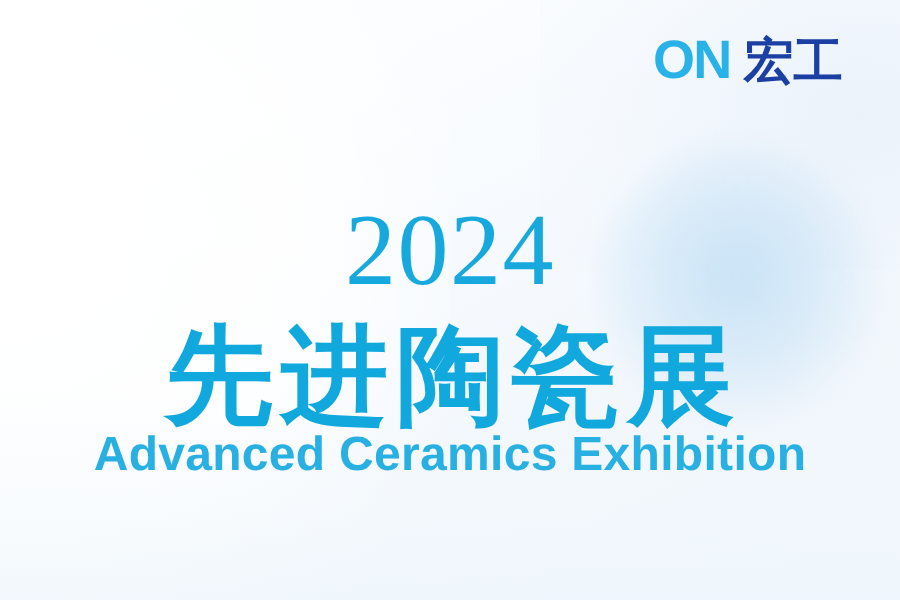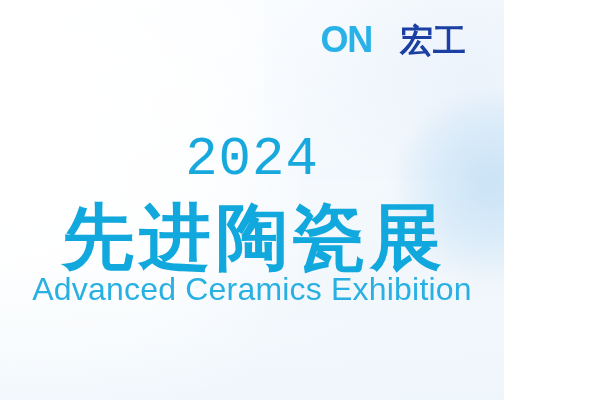--- a/index.html
+++ b/index.html
@@ -8,21 +8,21 @@
   }
   body {
     width: 600px;
     height: 400px;
     overflow: hidden;
     font-family: "Liberation Sans", "DejaVu Sans", sans-serif;
   }
 
   #banner {
     position: relative;
-    width: 504px;
+    width: 600px;
     height: 400px;
     overflow: hidden;
     background:
       linear-gradient(155deg,
         #fdfeff 0%,
         #fbfdff 22%,
         #f6fafe 46%,
         #f2f7fc 70%,
         #eff5fb 100%);
   }
@@ -99,63 +99,63 @@
   .logo-word {
     font-size: 36px;
     font-weight: 700;
     line-height: 1;
     font-family: "Liberation Sans", "DejaVu Sans", sans-serif;
     letter-spacing: -1.2px;
   }
   .logo-on   { color: #29b2e8; }
   .logo-goal { color: #1b3fa2; }
   .logo-cn {
-    margin-left: 28px;
+    margin-left: 9px;
     font-size: 33px;
     font-weight: 700;
     line-height: 1;
     color: #1b3fa2;
     letter-spacing: 0px;
     font-family: Liberation Serif, serif;
   }
 
   
   .stack {
     position: absolute;
     left: 0;
     right: 0;
     top: 134px;
     text-align: center;
   }
 
   .year {
-    font-size: 54px;
+    font-size: 68px;
     line-height: 0.96;
     font-weight: 400;
     color: #17a9dd;
     letter-spacing: 1px;
-    font-family: Liberation Mono, monospace;
+    font-family: Liberation Serif, serif;
   }
 
   .title-cn {
     margin-top: 14px;
     font-size: 72px;
     line-height: 1.03;
     font-weight: 700;
     color: #11a8dd;
     letter-spacing: 5px;
     text-indent: 5px;
     font-family: "DejaVu Sans", "Liberation Sans", sans-serif;
   }
 
   .title-en {
     margin-top: -2px;
     font-size: 32px;
     line-height: 1.1;
-    font-weight: 400;
+    font-weight: 700;
     color: #29b0e2;
     letter-spacing: 0.2px;
     font-family: "Liberation Sans", "DejaVu Sans", sans-serif;
   }
 </style>
 </head>
 <body>
 
 <div id="banner">
 

